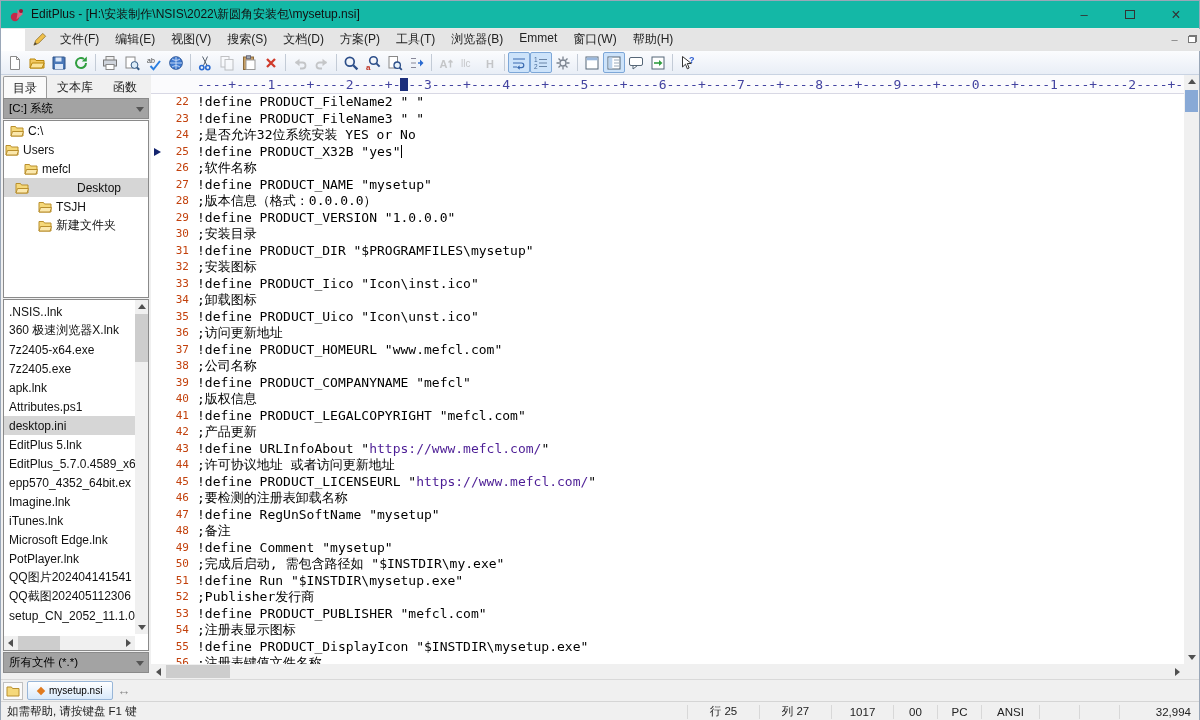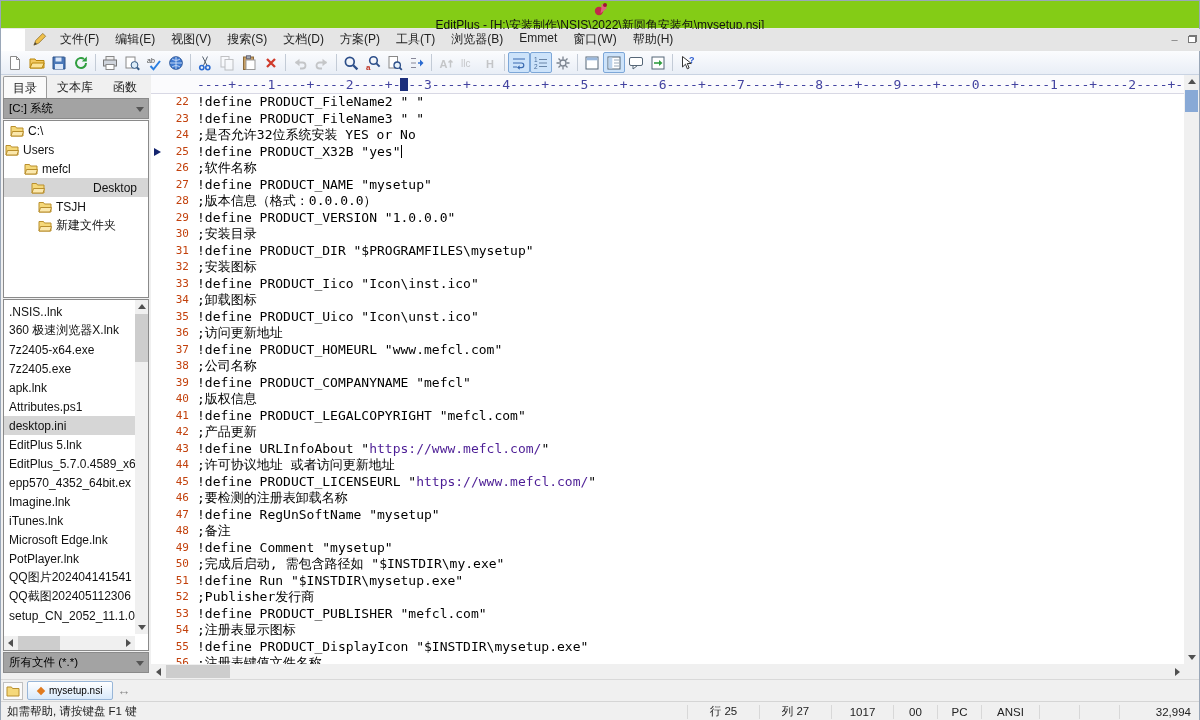--- a/index.html
+++ b/index.html
@@ -1,22 +1,22 @@
 <!DOCTYPE html>
 <html><head>
 <meta charset="utf-8">
 <style>
   * { margin:0; padding:0; box-sizing:border-box; }
   html,body { width:1200px; height:720px; overflow:hidden; background:#fff;
     font-family:"Liberation Sans", sans-serif; font-size:12px; color:#000; }
   .window { position:relative; width:1200px; height:720px; background:#fff; border:1px solid #9aa7b8; }
 
   
-  .titlebar { position:absolute; left:0; top:0; width:100%; height:28px; background:#84cc16;
-    display:flex; align-items:center; border-bottom:1px solid #e8e8e8;flex-direction:column; }
+  .titlebar { position:absolute; left:0; top:0; width:100%; height:28px; background:#14b8a6;
+    display:flex; align-items:center; border-bottom:1px solid #e8e8e8; }
   .app-icon { width:16px; height:16px; margin:0 6px 0 8px; flex:0 0 auto; }
   .title-text { font-size:12px; color:#111; white-space:nowrap; }
   .win-controls { margin-left:auto; display:flex; height:100%; }
   .win-btn { width:46px; height:100%; display:flex; align-items:center; justify-content:center;
     color:#333; font-size:13px; cursor:default; }
   .maxbox { width:10px; height:9px; border:1px solid #333; display:inline-block; }
   .win-btn.close { font-size:16px; }
 
   
   .menubar { position:absolute; left:0; top:28px; width:100%; height:22px; background:#e5e5e5;
@@ -384,21 +384,21 @@
           </div>
           <div class="tree-row" style="padding-left: 20px;">
             <span style="display:flex">
               <svg width="14" height="13" viewBox="0 0 14 13">
                 <path d="M1 2.5h4.5l1 1.5H13v8H1z" fill="#f5d87a" stroke="#b98f2d"></path>
                 <path d="M1 12l1.5-4.5H13.5L12 12z" fill="#fbe8ad" stroke="#b98f2d"></path>
               </svg>
             </span>
             <span>mefcl</span>
           </div>
-          <div class="tree-row selected" style="padding-left: 27px; gap: 48px;">
+          <div class="tree-row selected" style="padding-left: 11px; gap: 48px;">
             <span style="display:flex">
               <svg width="14" height="13" viewBox="0 0 14 13">
                 <path d="M1 2.5h4.5l1 1.5H13v8H1z" fill="#f5d87a" stroke="#b98f2d"></path>
                 <path d="M1 12l1.5-4.5H13.5L12 12z" fill="#fbe8ad" stroke="#b98f2d"></path>
               </svg>
             </span>
             <span>Desktop</span>
           </div>
           <div class="tree-row" style="padding-left: 34px;">
             <span style="display:flex">

